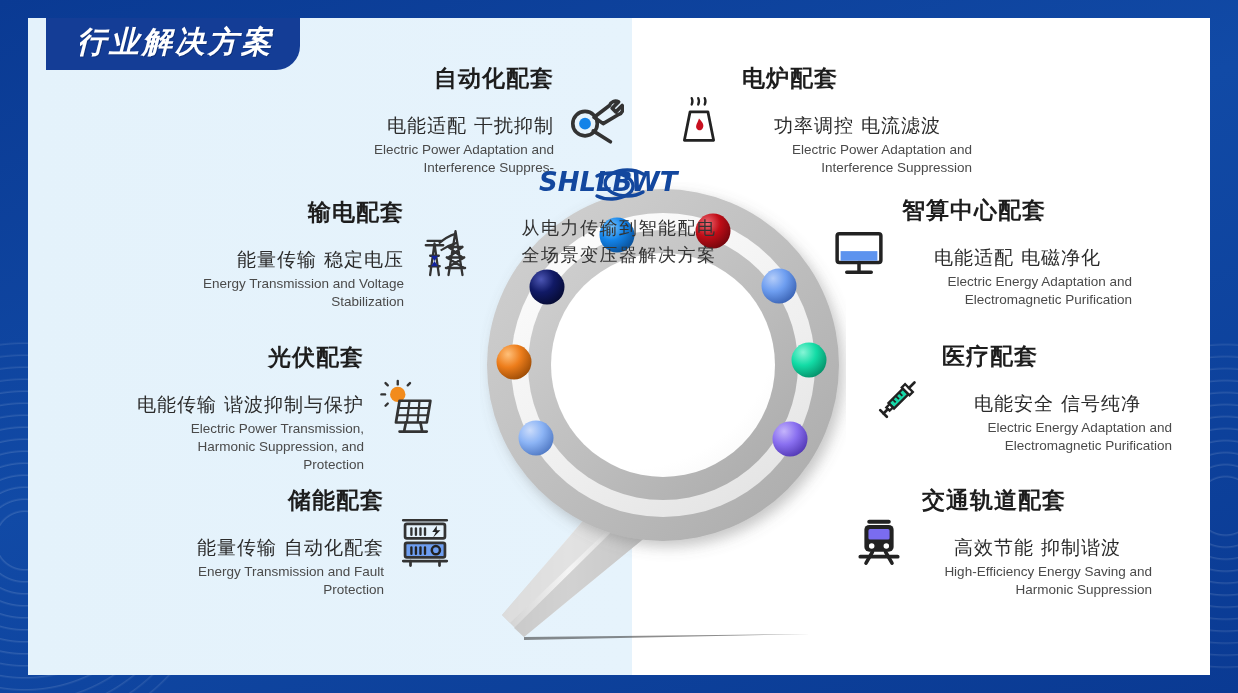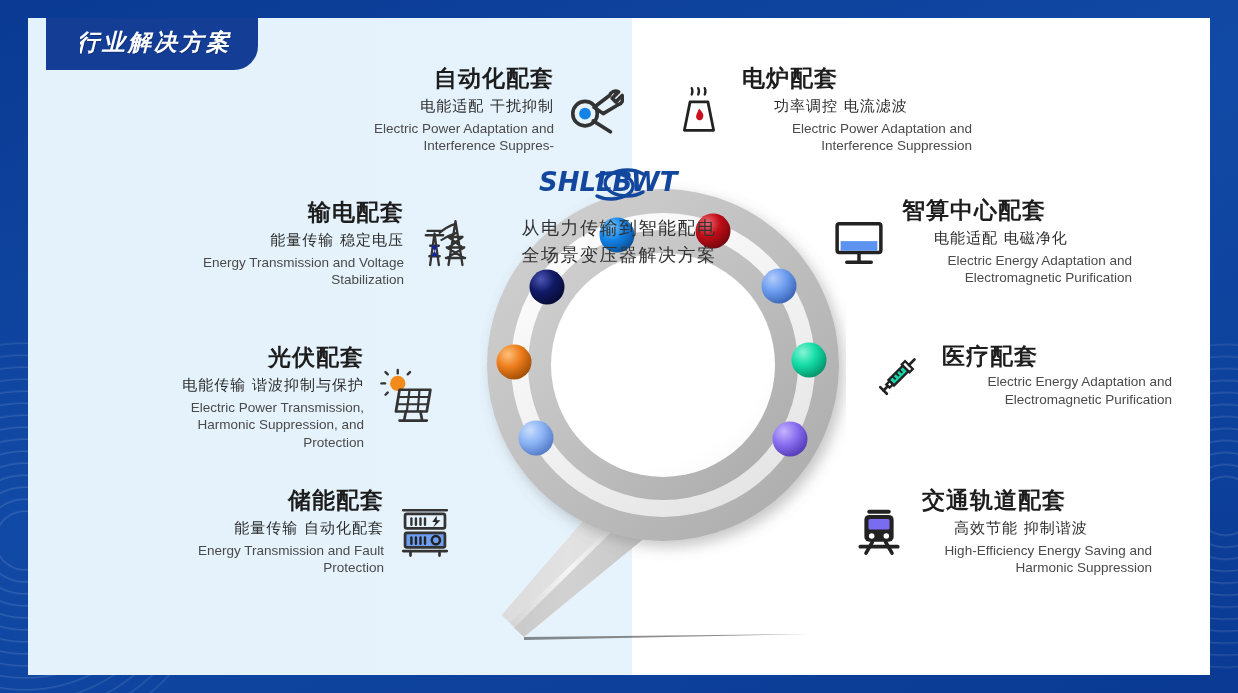--- a/index.html
+++ b/index.html
@@ -34,21 +34,21 @@
     background:#143d96;
     border-radius:0 0 24px 0;
     display:flex; align-items:center;
     z-index:40;
   }
   #badge .bl {
     position:absolute; left:0; top:0; width:34px; height:56px;
     background:#143d96;
   }
   #badge-text {
-    color:#fff; font-size:23px; font-weight:bold;
+    color:#fff; font-size:30px; font-weight:bold;
     font-style:italic; letter-spacing:3px;
     font-family:"DejaVu Sans","Liberation Sans",sans-serif;
     white-space:nowrap;
     text-shadow:1px 1px 0 rgba(0,0,0,0.18);
   }
 
   
   #magnifier { position:absolute; left:452px; top:164px; width:366px; height:460px; z-index:5; }
 
   
@@ -60,23 +60,23 @@
   .item .ico { width:62px; height:62px; flex:0 0 62px; display:flex; align-items:center; justify-content:center; }
   .item.left .ico  { margin-left:10px; }
   .item.right .ico { margin-right:12px; }
 
   .t-title {
     font-size:23px; font-weight:bold; color:#1d1d1d;
     font-family:"DejaVu Sans","Liberation Sans",sans-serif;
     letter-spacing:1px; line-height:1.25; white-space:nowrap;
   }
   .t-sub {
-    font-size:15px; color:#2b2b2b; letter-spacing:1px;
-    font-family:"DejaVu Sans","Liberation Sans",sans-serif;
-    line-height:1.45; white-space:nowrap; margin-top:3px;padding-left:32px;
+    font-size:19px; color:#2b2b2b; letter-spacing:1px;
+    font-family:"DejaVu Sans","Liberation Sans",sans-serif;
+    line-height:1.45; white-space:nowrap; margin-top:19px;padding-left:32px;
   }
   .t-en {
     font-size:13.5px; color:#4a4a4a; line-height:1.32;
     font-family:"Liberation Sans","DejaVu Sans",sans-serif;
     margin-top:2px; max-width:230px;
   }
   .item.left .t-en  { text-align:right; }
   .item.right .t-en { text-align:right; }
 
   
@@ -353,20 +353,21 @@
           <g stroke="#222" stroke-width="2.4">
               <path d="M25 27 L25 33"></path>
               <path d="M31 27 L31 33"></path>
               <path d="M37 27 L37 33"></path>
             </g>
         </g>
       </svg>
     </div>
     <div class="txt">
       <div class="t-title">医疗配套</div>
+      <div class="t-sub">电能安全 信号纯净</div>
       <div class="t-en">Electric Energy Adaptation and Electromagnetic Purification</div>
     </div>
   </div>
 
   <div class="item right" style="left:820px; top:468px;">
     <div class="ico">
       <svg viewBox="0 0 64 64" width="52" height="52">
         <path d="M20 7 L44 7" stroke="#222" stroke-width="5" stroke-linecap="round"></path>
         <rect x="14" y="11" width="36" height="33" rx="6" fill="#222"></rect>
         <rect x="19" y="16" width="26" height="13" rx="2" fill="#7a6cf0"></rect>

